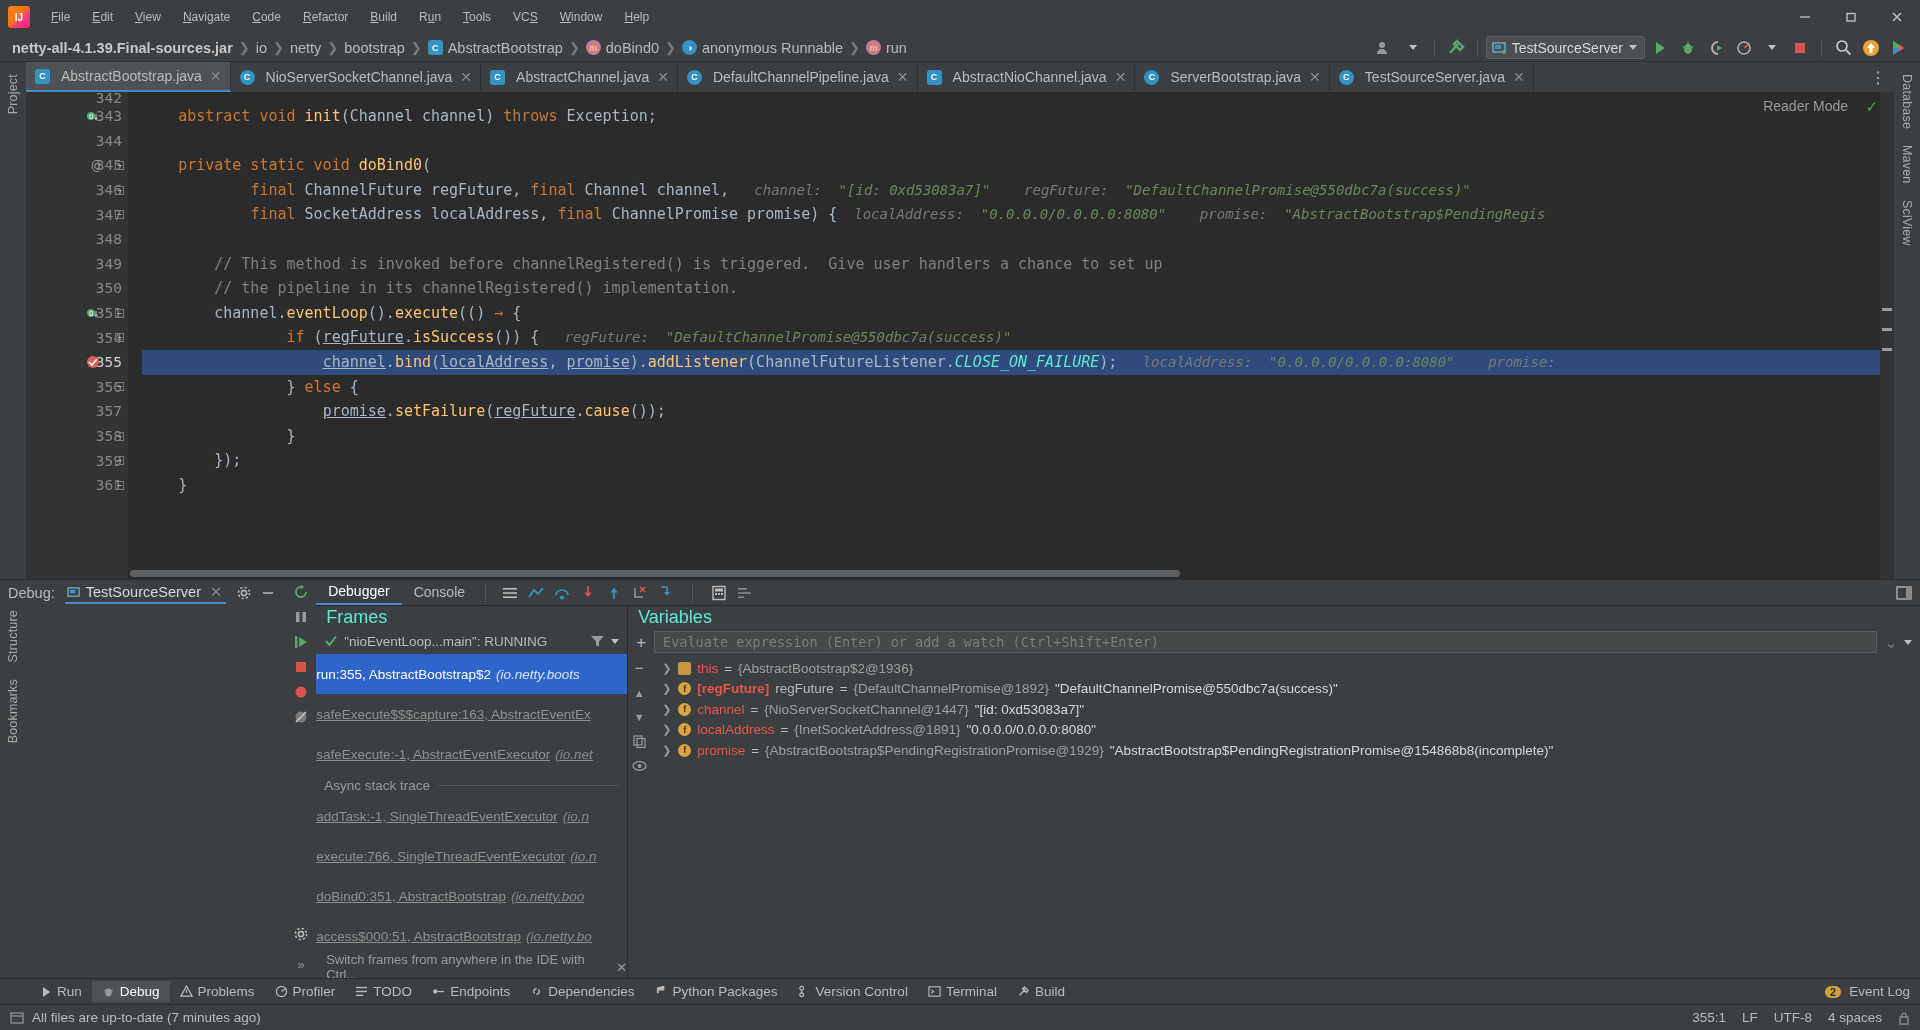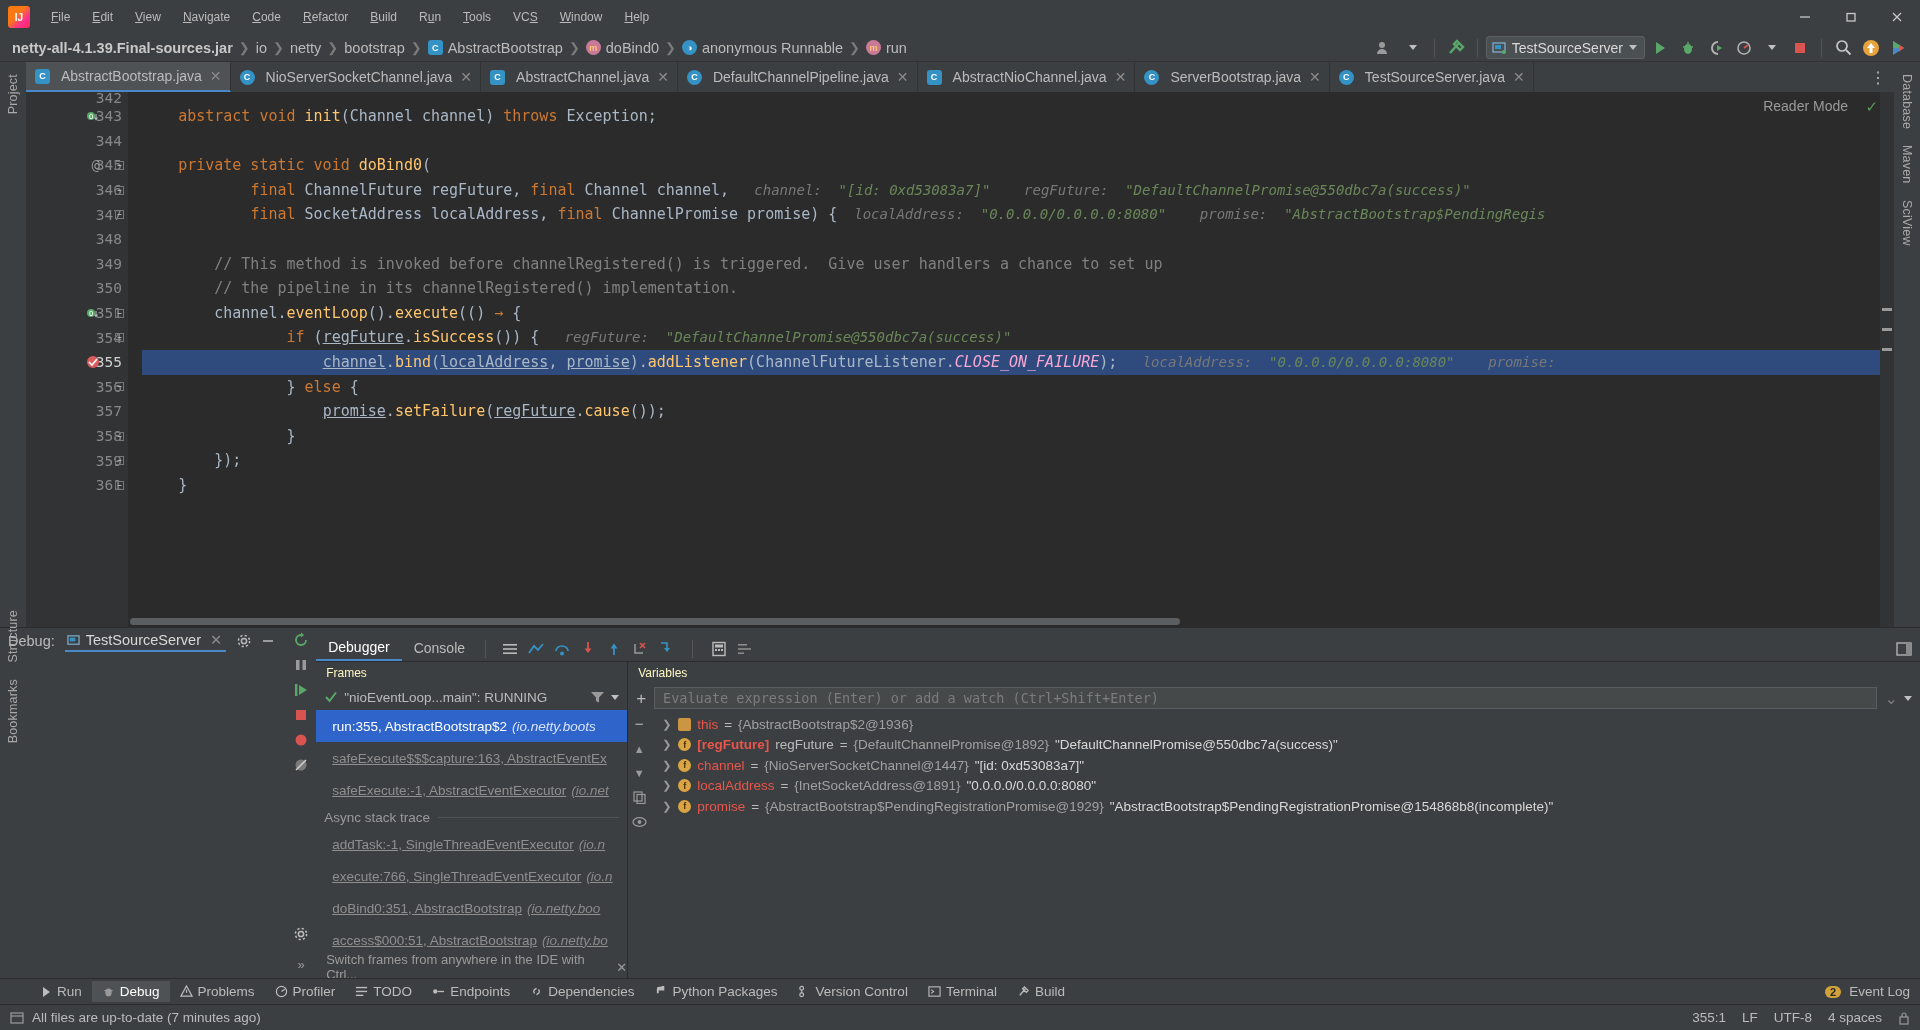--- a/index.html
+++ b/index.html
@@ -109,21 +109,21 @@
     color: #a9b7c6; padding-left: 14px; white-space: pre;
   }
   .cl { height: 24.6px; white-space: pre; }
   .cl.hl { background: #2f4b7d; }
   .kw { color: #cc7832; }
   .mth { color: #ffc66d; }
   .fld { color: #9876aa; }
   .cmt { color: #808080; }
   .id { color: #a9b7c6; }
   .ul { text-decoration: underline; }
-  .stat { color: #f9a8d4; font-style: italic; }
+  .stat { color: #5eead4; font-style: italic; }
   .hint { color: #787878; font-style: italic; font-size: 14px; }
   .hintv { color: #6a8759; font-style: italic; font-size: 14px; }
 
   .readermode { position: absolute; top: 6px; right: 46px; font-size: 14px; color: #9a9a9a; }
   .rm-check { position: absolute; top: 6px; right: 16px; color: #5a9b5a; font-size: 15px; }
   .hscroll {
     position: absolute; left: 104px; right: 14px; bottom: 2px; height: 7px;
   }
   .hscroll .thumb { height: 7px; background: #5c5f61; border-radius: 4px; width: 60%; }
 
@@ -132,39 +132,39 @@
   .dbg-header { height: 26px; flex: 0 0 26px; display: flex; align-items: center; padding-left: 8px; gap: 10px; }
   .dbg-header .lab { font-size: 14.5px; color: #bbbbbb; }
   .dbg-tab-run {
     display: flex; align-items: center; gap: 6px; font-size: 14.5px; color: #d8d8d8;
     border-bottom: 2px solid #4a88c7; padding: 2px 4px 2px 2px;
   }
   .dbg-header-right { margin-left: auto; display: flex; align-items: center; gap: 8px; padding-right: 10px; }
 
   .dbg-body { flex: 1 1 auto; display: flex; min-height: 0; }
   .dbg-leftcol { width: 30px; flex: 0 0 30px; display: flex; flex-direction: column; align-items: center; padding-top: 4px; gap: 9px; }
-  .dbg-main { flex: 1 1 auto; display: flex; flex-direction: column; min-width: 0; margin-top: 8px; }
+  .dbg-main { flex: 1 1 auto; display: flex; flex-direction: column; min-width: 0; }
   .dbg-tabs { height: 26px; flex: 0 0 26px; display: flex; align-items: center; gap: 0; border-bottom: 1px solid #2b2b2b; }
   .dtab { font-size: 14px; color: #bbbbbb; padding: 3px 12px 4px; }
   .dtab.active { color: #ffffff; border-bottom: 2px solid #4a88c7; }
   .dtb-sep { width: 1px; height: 18px; background: #555; margin: 0 8px; }
   .dbg-toolicons { display: flex; align-items: center; gap: 10px; padding-left: 8px; }
   .dbg-tabs-right { margin-left: auto; padding-right: 8px; display:flex; align-items:center; }
 
   .panes { flex: 1 1 auto; display: flex; min-height: 0; }
   .pane-frames { width: 312px; flex: 0 0 312px; display: flex; flex-direction: column; border-right: 1px solid #2b2b2b; }
   .pane-vars { flex: 1 1 auto; display: flex; flex-direction: column; min-width: 0; }
-  .pane-title { height: 22px; flex: 0 0 22px; font-size: 12px; color: #fef9c3; display: flex; align-items: center; padding-left: 10px; }
+  .pane-title { height: 22px; flex: 0 0 22px; font-size: 18px; color: #5eead4; display: flex; align-items: center; padding-left: 10px; }
 
   .frames-toolbar { height: 26px; flex: 0 0 26px; display: flex; align-items: center; gap: 6px; padding-left: 8px; }
   .thread-sel { display: flex; align-items: center; gap: 6px; font-size: 13.5px; color: #bbbbbb; flex: 1 1 auto; min-width: 0; }
   .thread-sel .txt { overflow: hidden; text-overflow: ellipsis; white-space: nowrap; }
 
   .frames-list { flex: 1 1 auto; overflow: hidden; font-size: 13.5px; background: #3c3f41; }
-  .frame { height: 32px; display: flex; align-items: center; padding-left: 16px; white-space: nowrap; color: #bbbbbb; }
+  .frame { height: 40px; display: flex; align-items: center; padding-left: 0; white-space: nowrap; color: #bbbbbb; }
   .frame.sel { background: #2f65ca; color: #ffffff; }
   .frame .loc { color: #8a8a8a; font-style: italic; margin-left: 5px; }
   .frame.sel .loc { color: #d8e4ff; }
   .frame.dim { color: #8f8f8f; text-decoration: underline; }
   .async-sep { height: 22px; display: flex; align-items: center; gap: 8px; padding-left: 8px; color: #9a9a9a; font-size: 13.5px; }
   .async-sep .line { flex: 1 1 auto; height: 1px; background: #4f5355; margin-right: 8px; }
 
   .vars-toolbar { height: 28px; flex: 0 0 28px; display: flex; align-items: center; gap: 8px; padding: 0 8px; }
   .eval-input {
     flex: 1 1 auto; height: 22px; background: #45494a; border: 1px solid #5a5d5f;

